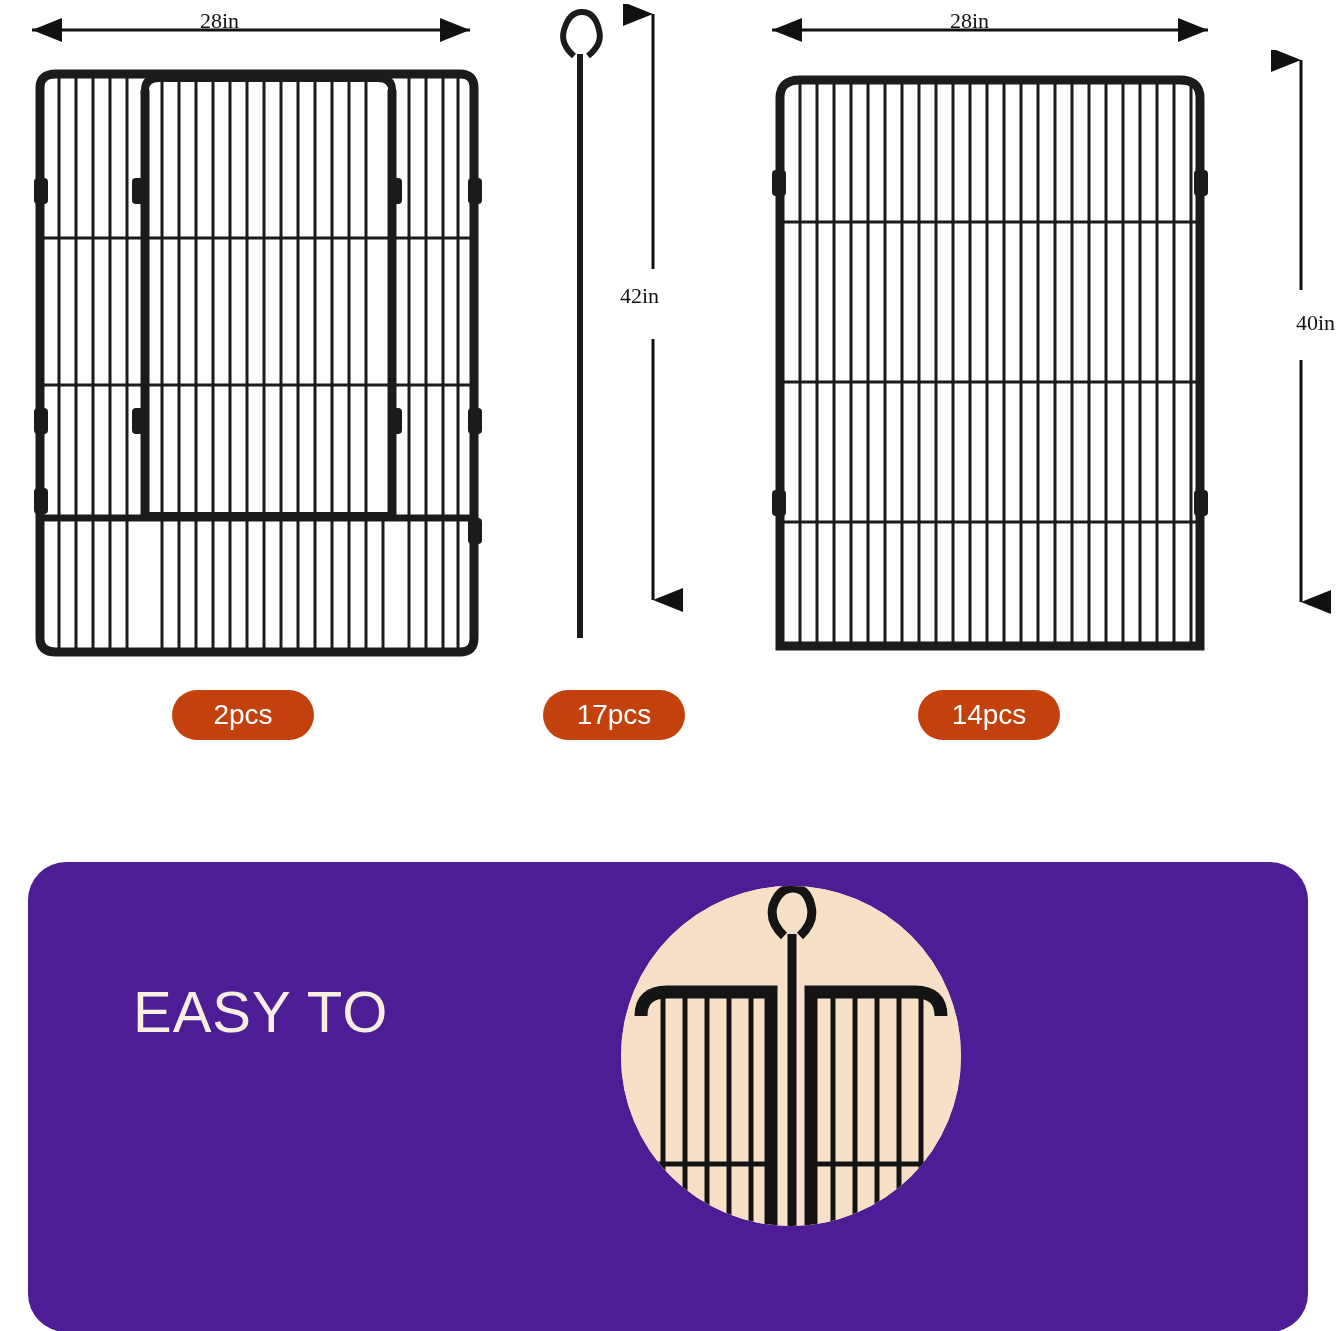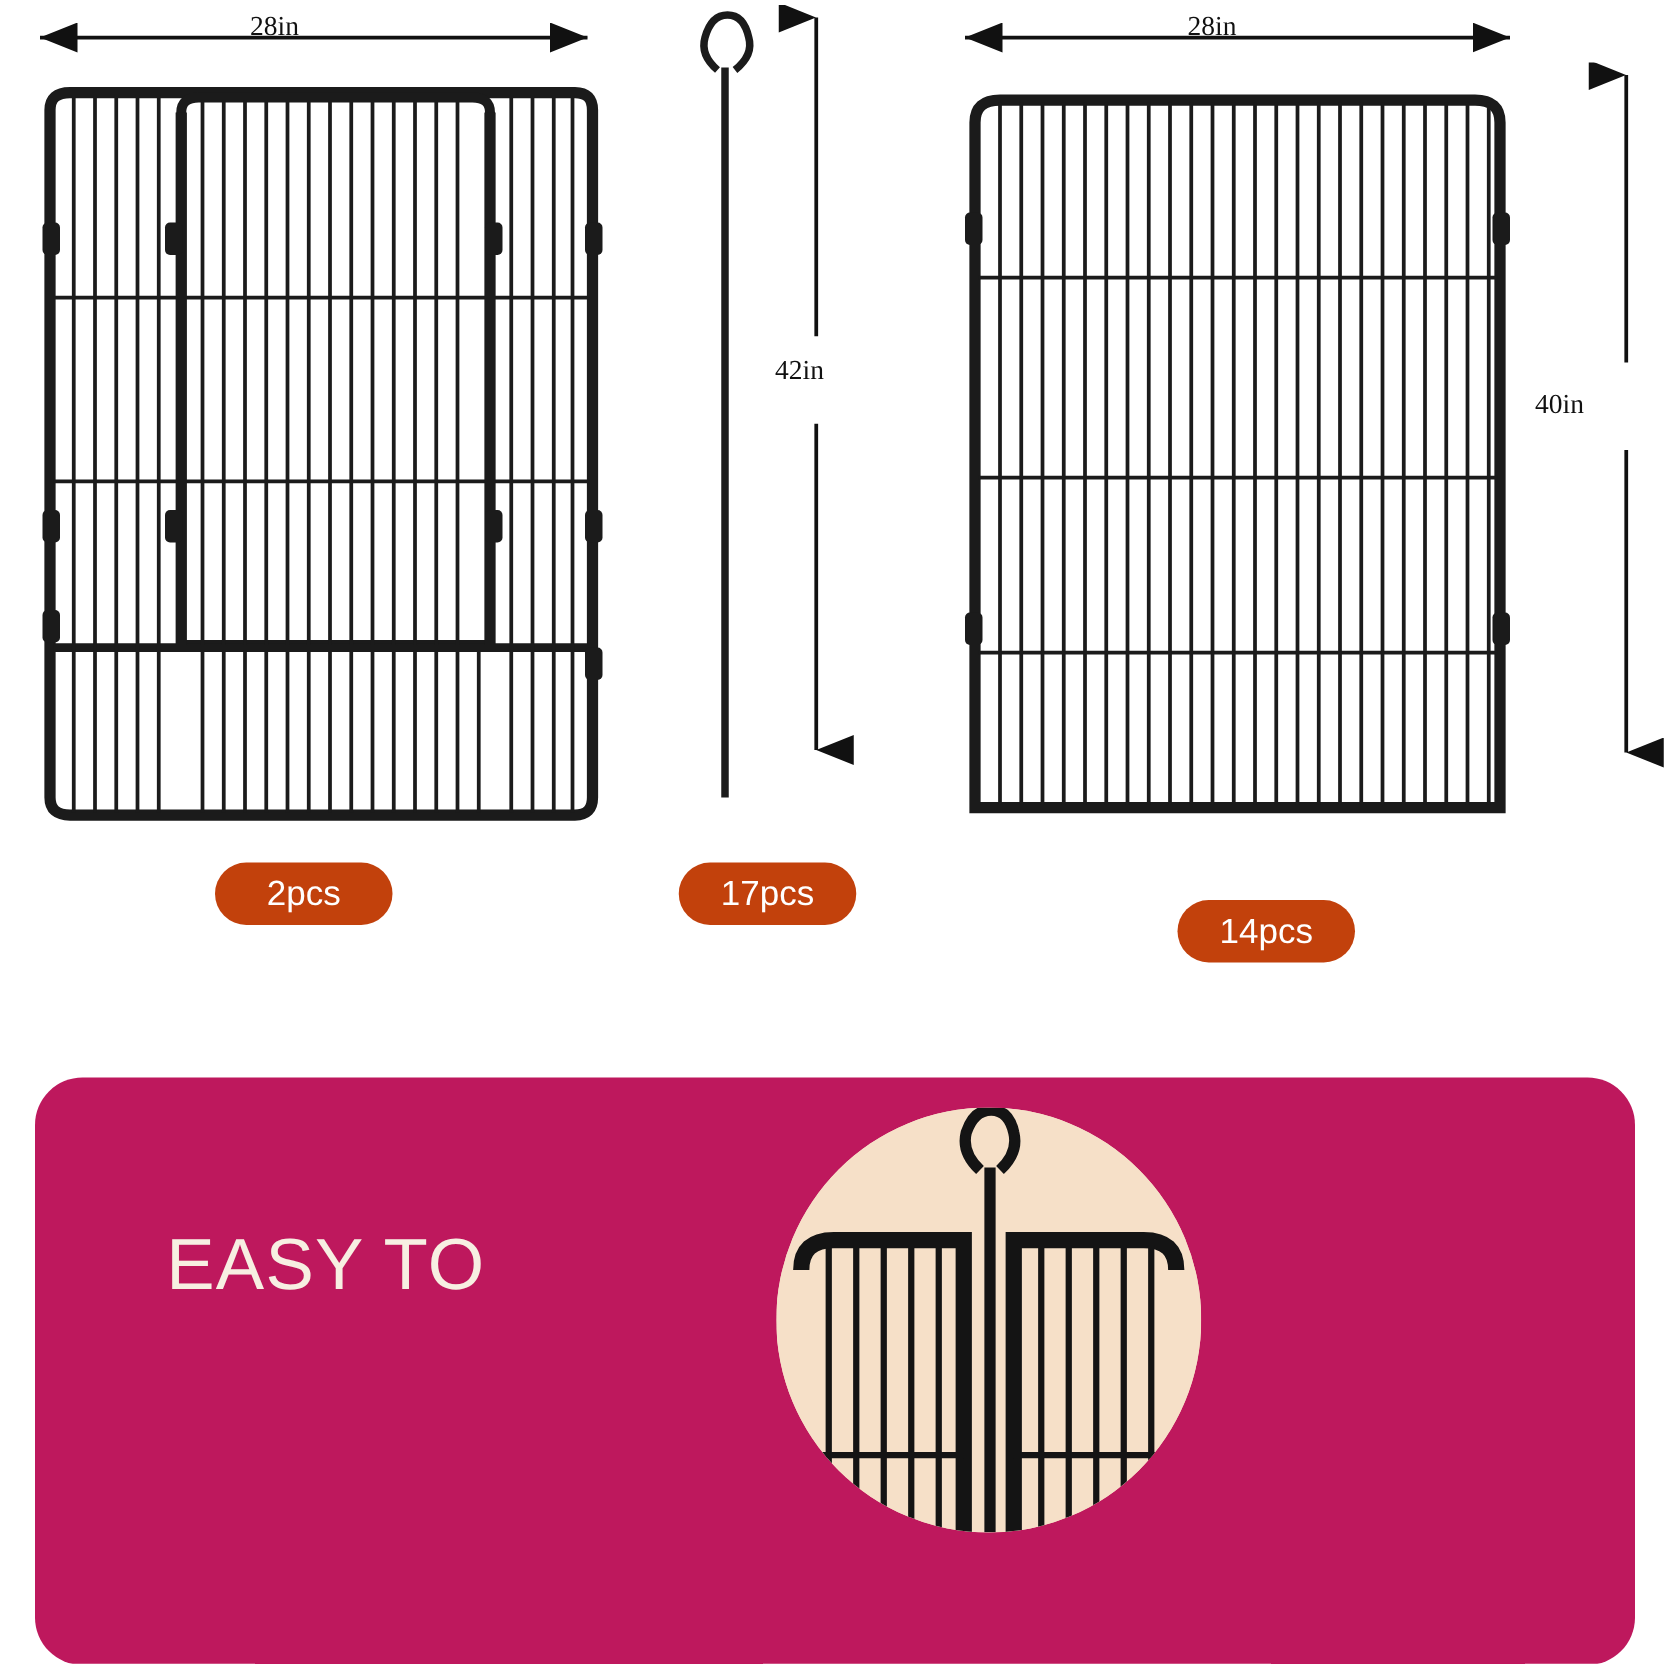--- a/index.html
+++ b/index.html
@@ -24,21 +24,21 @@
   .pill{
     position:absolute;background:#c2410c;color:#ffffff;
     border-radius:26px;height:50px;line-height:50px;text-align:center;
     font-size:28px;font-family:"Liberation Sans", sans-serif;
     box-shadow:none;
   }
 
   
   .banner{
     position:absolute;left:28px;top:862px;width:1280px;height:470px;
-    background:#be185d;border-radius:38px;overflow:hidden;
+    background:#4c1d95;border-radius:38px;overflow:hidden;
   }
   .banner-text{
     position:absolute;left:105px;top:105px;width:520px;
     color:#f7efe2;font-size:58px;line-height:1.55;
     letter-spacing:1px;font-family:"Liberation Sans", sans-serif;
   }
   .photo-wrap{
     position:absolute;left:593px;top:24px;width:340px;height:470px;
     overflow:hidden;
   }
@@ -209,25 +209,25 @@
         <rect x="444" y="480" width="14" height="26" rx="4"></rect>
       </g>
     </svg>
 
     <div class="dim-label" style="left:950px;top:8px;">28in</div>
 
     <svg width="120" height="620" viewBox="0 0 120 620" style="position:absolute;left:1248px;top:50px;">
       <line x1="53" y1="10" x2="53" y2="552" stroke="#111" stroke-width="3" marker-start="url(#ahv2)" marker-end="url(#ahv)"></line>
       <rect x="28" y="240" width="60" height="70" fill="#ffffff"></rect>
     </svg>
-    <div class="dim-label" style="left:1228px;top:310px;">40in</div>
+    <div class="dim-label" style="left:1296px;top:310px;">40in</div>
 
     <div class="pill" style="left:172px;top:690px;width:142px;">2pcs</div>
     <div class="pill" style="left:543px;top:690px;width:142px;">17pcs</div>
-    <div class="pill" style="left:942px;top:690px;width:142px;margin-top:30px;">14pcs</div>
+    <div class="pill" style="left:918px;top:690px;width:142px;">14pcs</div>
   </div>
 
   <div class="banner">
 
     <div class="banner-text">
       <div>EASY TO</div>
     </div>
 
     <div class="photo-wrap">
       <div class="photo-circle">

